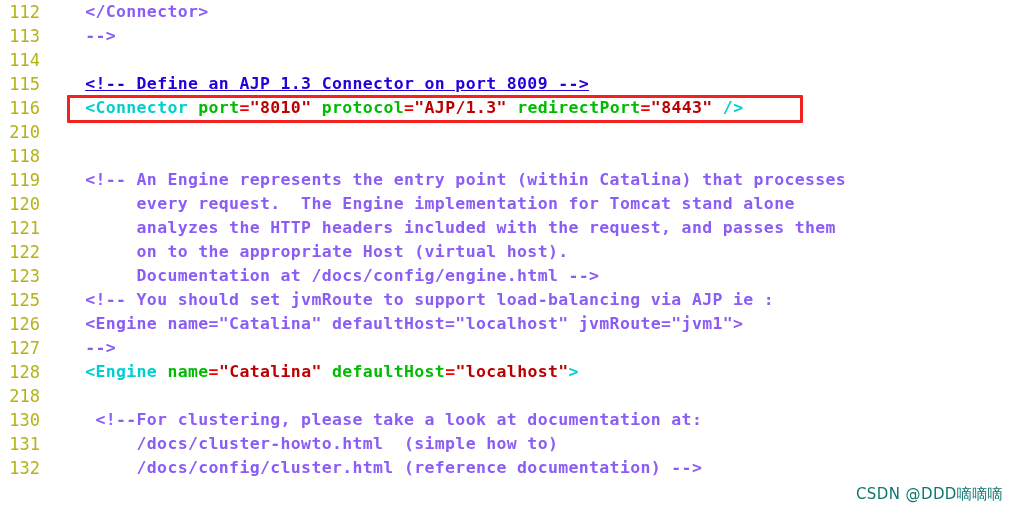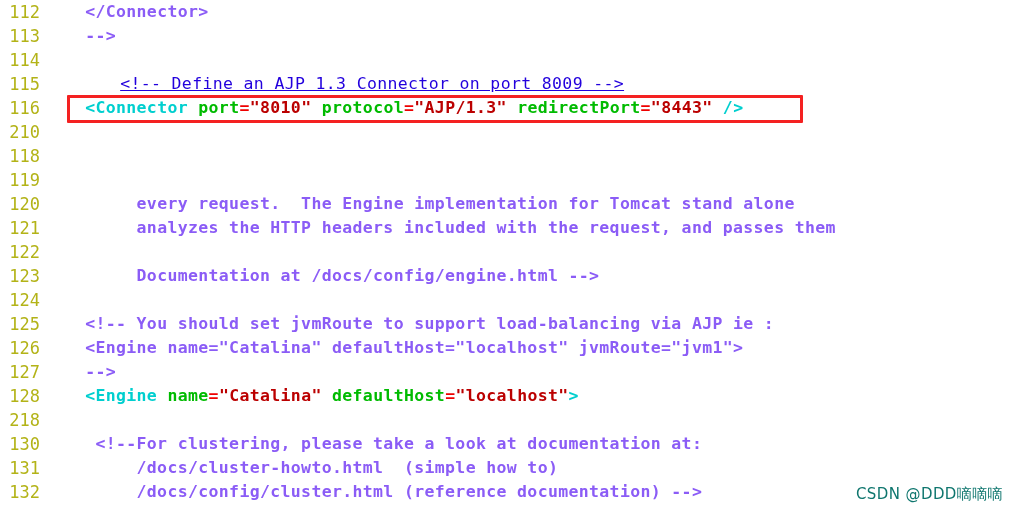--- a/index.html
+++ b/index.html
@@ -46,21 +46,21 @@
   }
   .content {
     flex: 1;
     font-size: 16.5px;
     white-space: pre;
     font-family: "DejaVu Sans Mono", "Liberation Mono", monospace;
     letter-spacing: 0.35px;
   }
   
   .cmt      { color: #8b5cf6; font-weight: bold; }
-  .cmt-u    { color: #2200dd; font-weight: normal; text-decoration: underline; margin-left: 35px; }
+  .cmt-u    { color: #2200dd; font-weight: bold; text-decoration: underline; }
   .tag      { color: #00cfcf; font-weight: bold; }
   .attr     { color: #00bb00; font-weight: bold; }
   .eq       { color: #ee0000; font-weight: bold; }
   .val      { color: #bb0000; font-weight: bold; }
   .plain    { color: #000000; }
 
   
   #highlight-box {
     position: absolute;
     left: 67px;
@@ -89,26 +89,25 @@
 <div id="editor">
 
   <div class="code-area">
       <div class="line"><div class="gutter">112</div><div class="content"><span class="plain">    </span><span class="cmt">&lt;/Connector&gt;</span></div></div>
       <div class="line"><div class="gutter">113</div><div class="content"><span class="plain">    </span><span class="cmt">--&gt;</span></div></div>
       <div class="line"><div class="gutter">114</div><div class="content"><span class="plain"></span></div></div>
       <div class="line"><div class="gutter">115</div><div class="content"><span class="plain">    </span><span class="cmt-u">&lt;!-- Define an AJP 1.3 Connector on port 8009 --&gt;</span></div></div>
       <div class="line"><div class="gutter">116</div><div class="content"><span class="plain">    </span><span class="tag">&lt;Connector</span><span class="plain"> </span><span class="attr">port</span><span class="eq">=</span><span class="val">"8010"</span><span class="plain"> </span><span class="attr">protocol</span><span class="eq">=</span><span class="val">"AJP/1.3"</span><span class="plain"> </span><span class="attr">redirectPort</span><span class="eq">=</span><span class="val">"8443"</span><span class="plain"> </span><span class="tag">/&gt;</span></div></div>
       <div class="line"><div class="gutter">210</div><div class="content"><span class="plain"></span></div></div>
       <div class="line"><div class="gutter">118</div><div class="content"><span class="plain"></span></div></div>
-      <div class="line"><div class="gutter">119</div><div class="content"><span class="plain">    </span></div></div>
+      <div class="line"><div class="gutter">119</div><div class="content"><span class="plain">    </span><span class="cmt">&lt;!-- An Engine represents the entry point (within Catalina) that processes</span></div></div>
       <div class="line"><div class="gutter">120</div><div class="content"><span class="plain">    </span><span class="cmt">     every request.  The Engine implementation for Tomcat stand alone</span></div></div>
       <div class="line"><div class="gutter">121</div><div class="content"><span class="plain">    </span><span class="cmt">     analyzes the HTTP headers included with the request, and passes them</span></div></div>
-      <div class="line"><div class="gutter">122</div><div class="content"><span class="plain">    </span></div></div>
+      <div class="line"><div class="gutter">122</div><div class="content"><span class="plain">    </span><span class="cmt">     on to the appropriate Host (virtual host).</span></div></div>
       <div class="line"><div class="gutter">123</div><div class="content"><span class="plain">    </span><span class="cmt">     Documentation at /docs/config/engine.html --&gt;</span></div></div>
-      <div class="line"><div class="gutter">124</div><div class="content"><span class="plain"></span></div></div>
       <div class="line"><div class="gutter">125</div><div class="content"><span class="plain">    </span><span class="cmt">&lt;!-- You should set jvmRoute to support load-balancing via AJP ie :</span></div></div>
       <div class="line"><div class="gutter">126</div><div class="content"><span class="plain">    </span><span class="cmt">&lt;Engine name="Catalina" defaultHost="localhost" jvmRoute="jvm1"&gt;</span></div></div>
       <div class="line"><div class="gutter">127</div><div class="content"><span class="plain">    </span><span class="cmt">--&gt;</span></div></div>
       <div class="line"><div class="gutter">128</div><div class="content"><span class="plain">    </span><span class="tag">&lt;Engine</span><span class="plain"> </span><span class="attr">name</span><span class="eq">=</span><span class="val">"Catalina"</span><span class="plain"> </span><span class="attr">defaultHost</span><span class="eq">=</span><span class="val">"localhost"</span><span class="tag">&gt;</span></div></div>
       <div class="line"><div class="gutter">218</div><div class="content"><span class="plain"></span></div></div>
       <div class="line"><div class="gutter">130</div><div class="content"><span class="plain">     </span><span class="cmt">&lt;!--For clustering, please take a look at documentation at:</span></div></div>
       <div class="line"><div class="gutter">131</div><div class="content"><span class="plain">     </span><span class="cmt">    /docs/cluster-howto.html  (simple how to)</span></div></div>
       <div class="line"><div class="gutter">132</div><div class="content"><span class="plain">     </span><span class="cmt">    /docs/config/cluster.html (reference documentation) --&gt;</span></div></div>
     </div>
 

